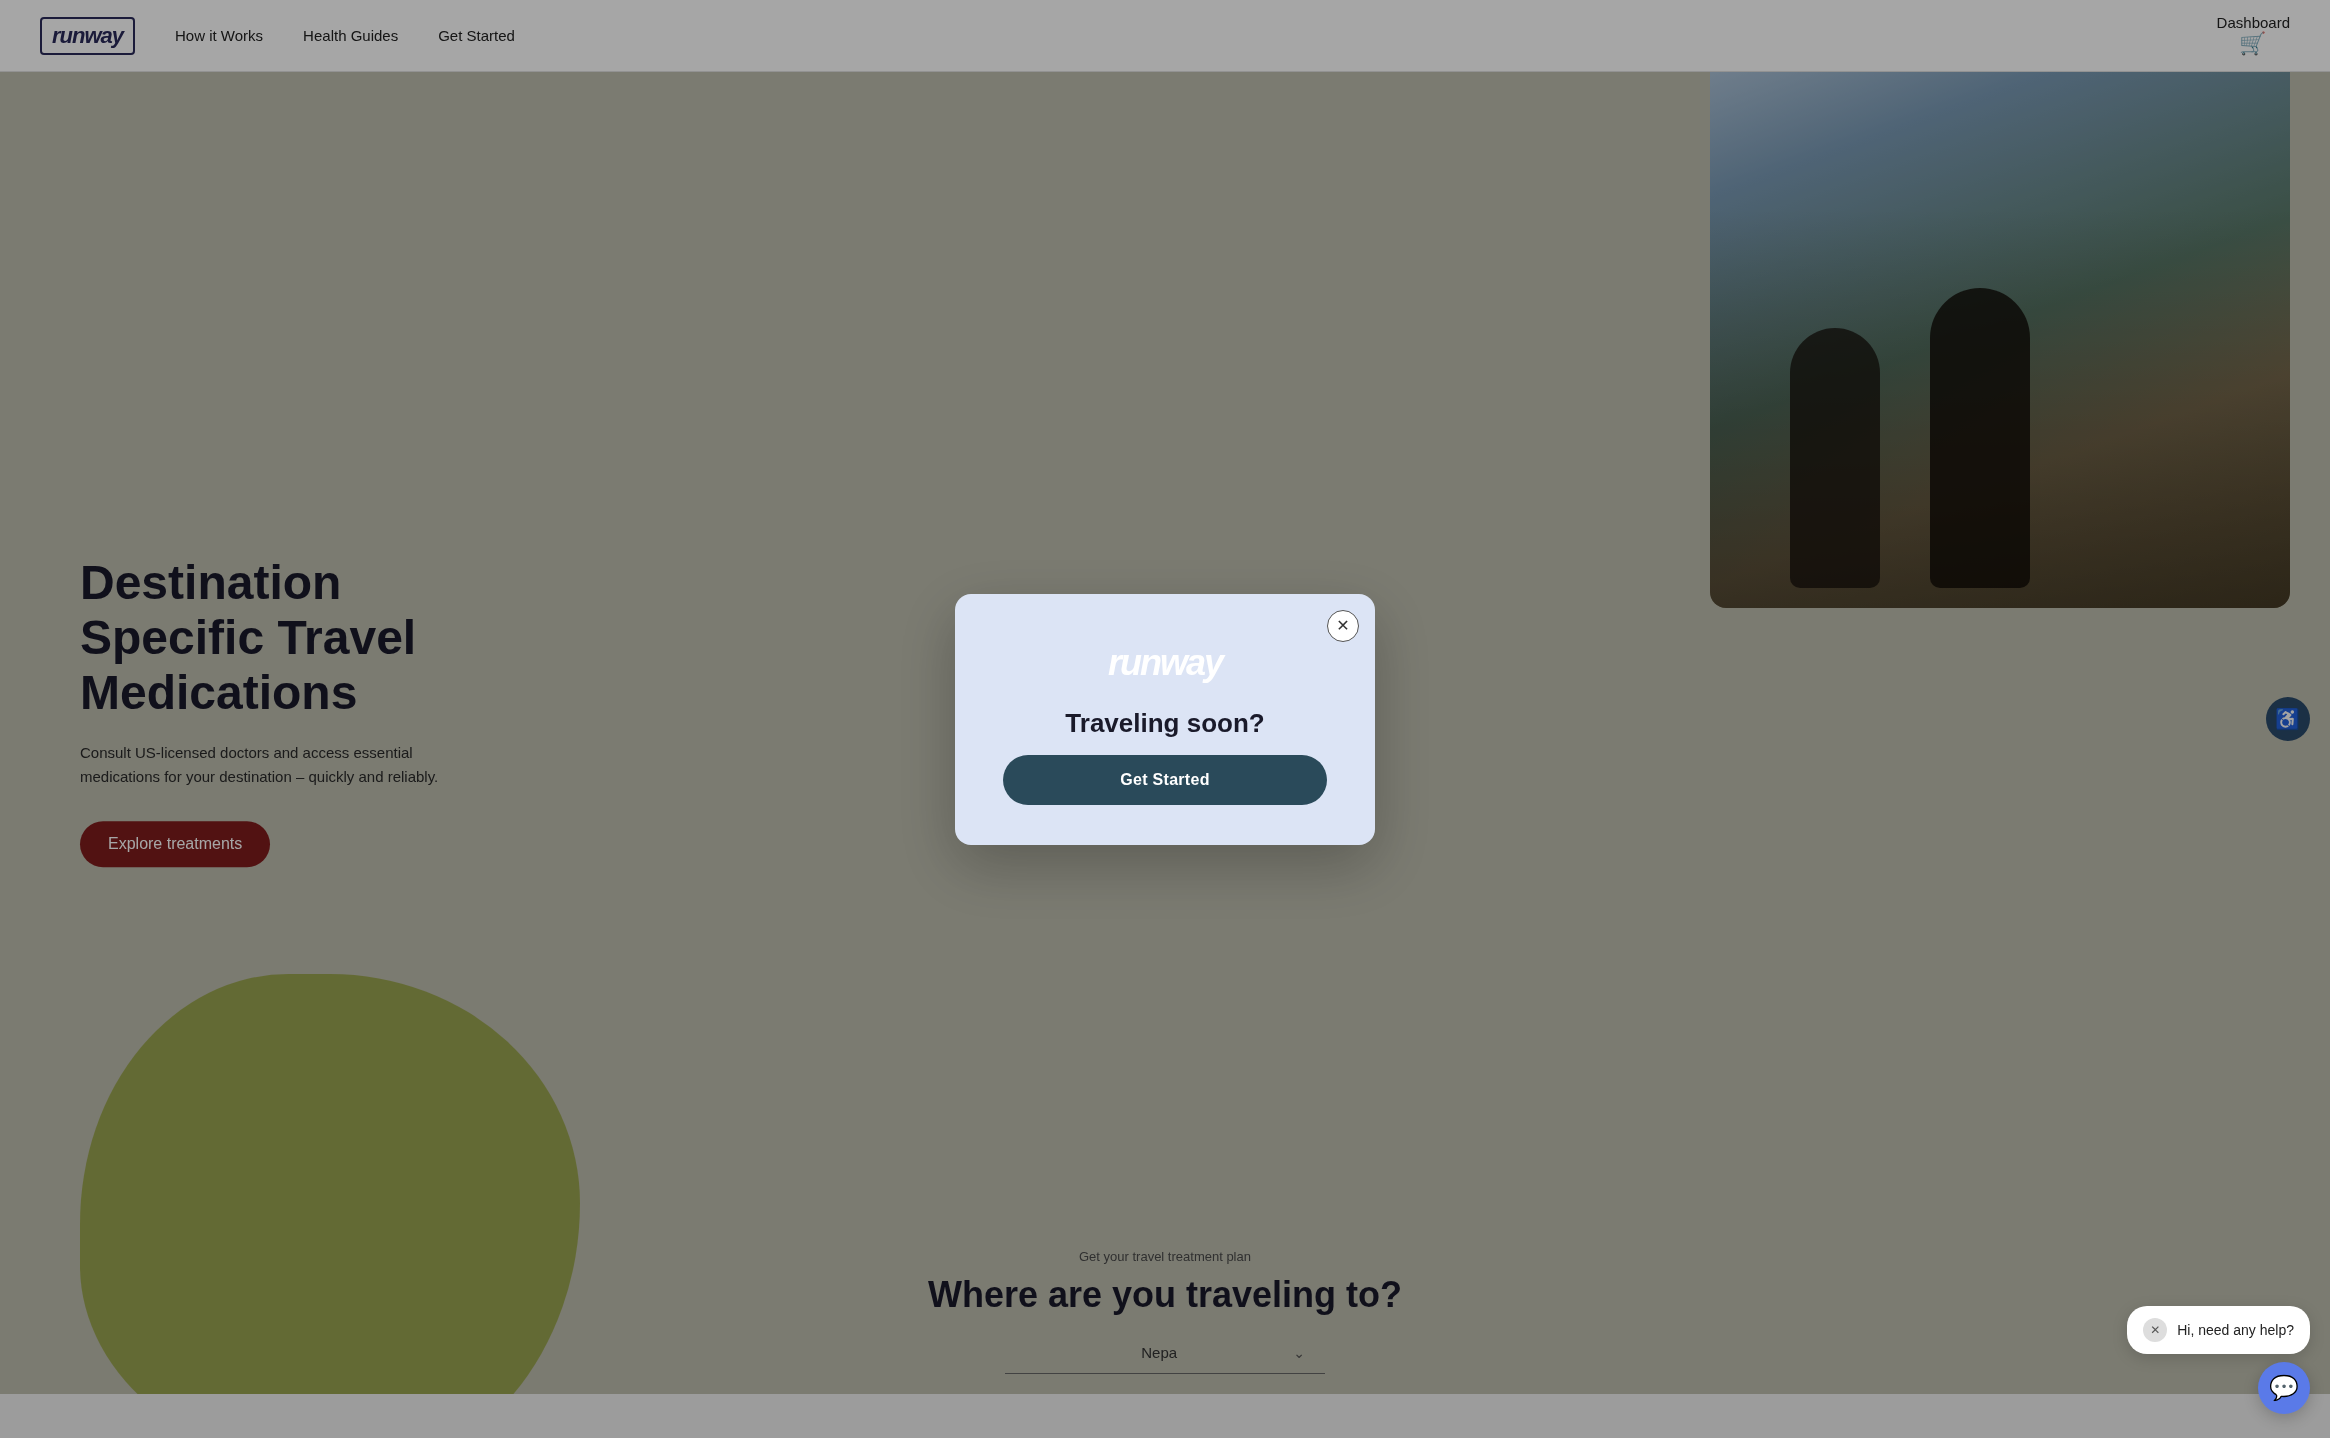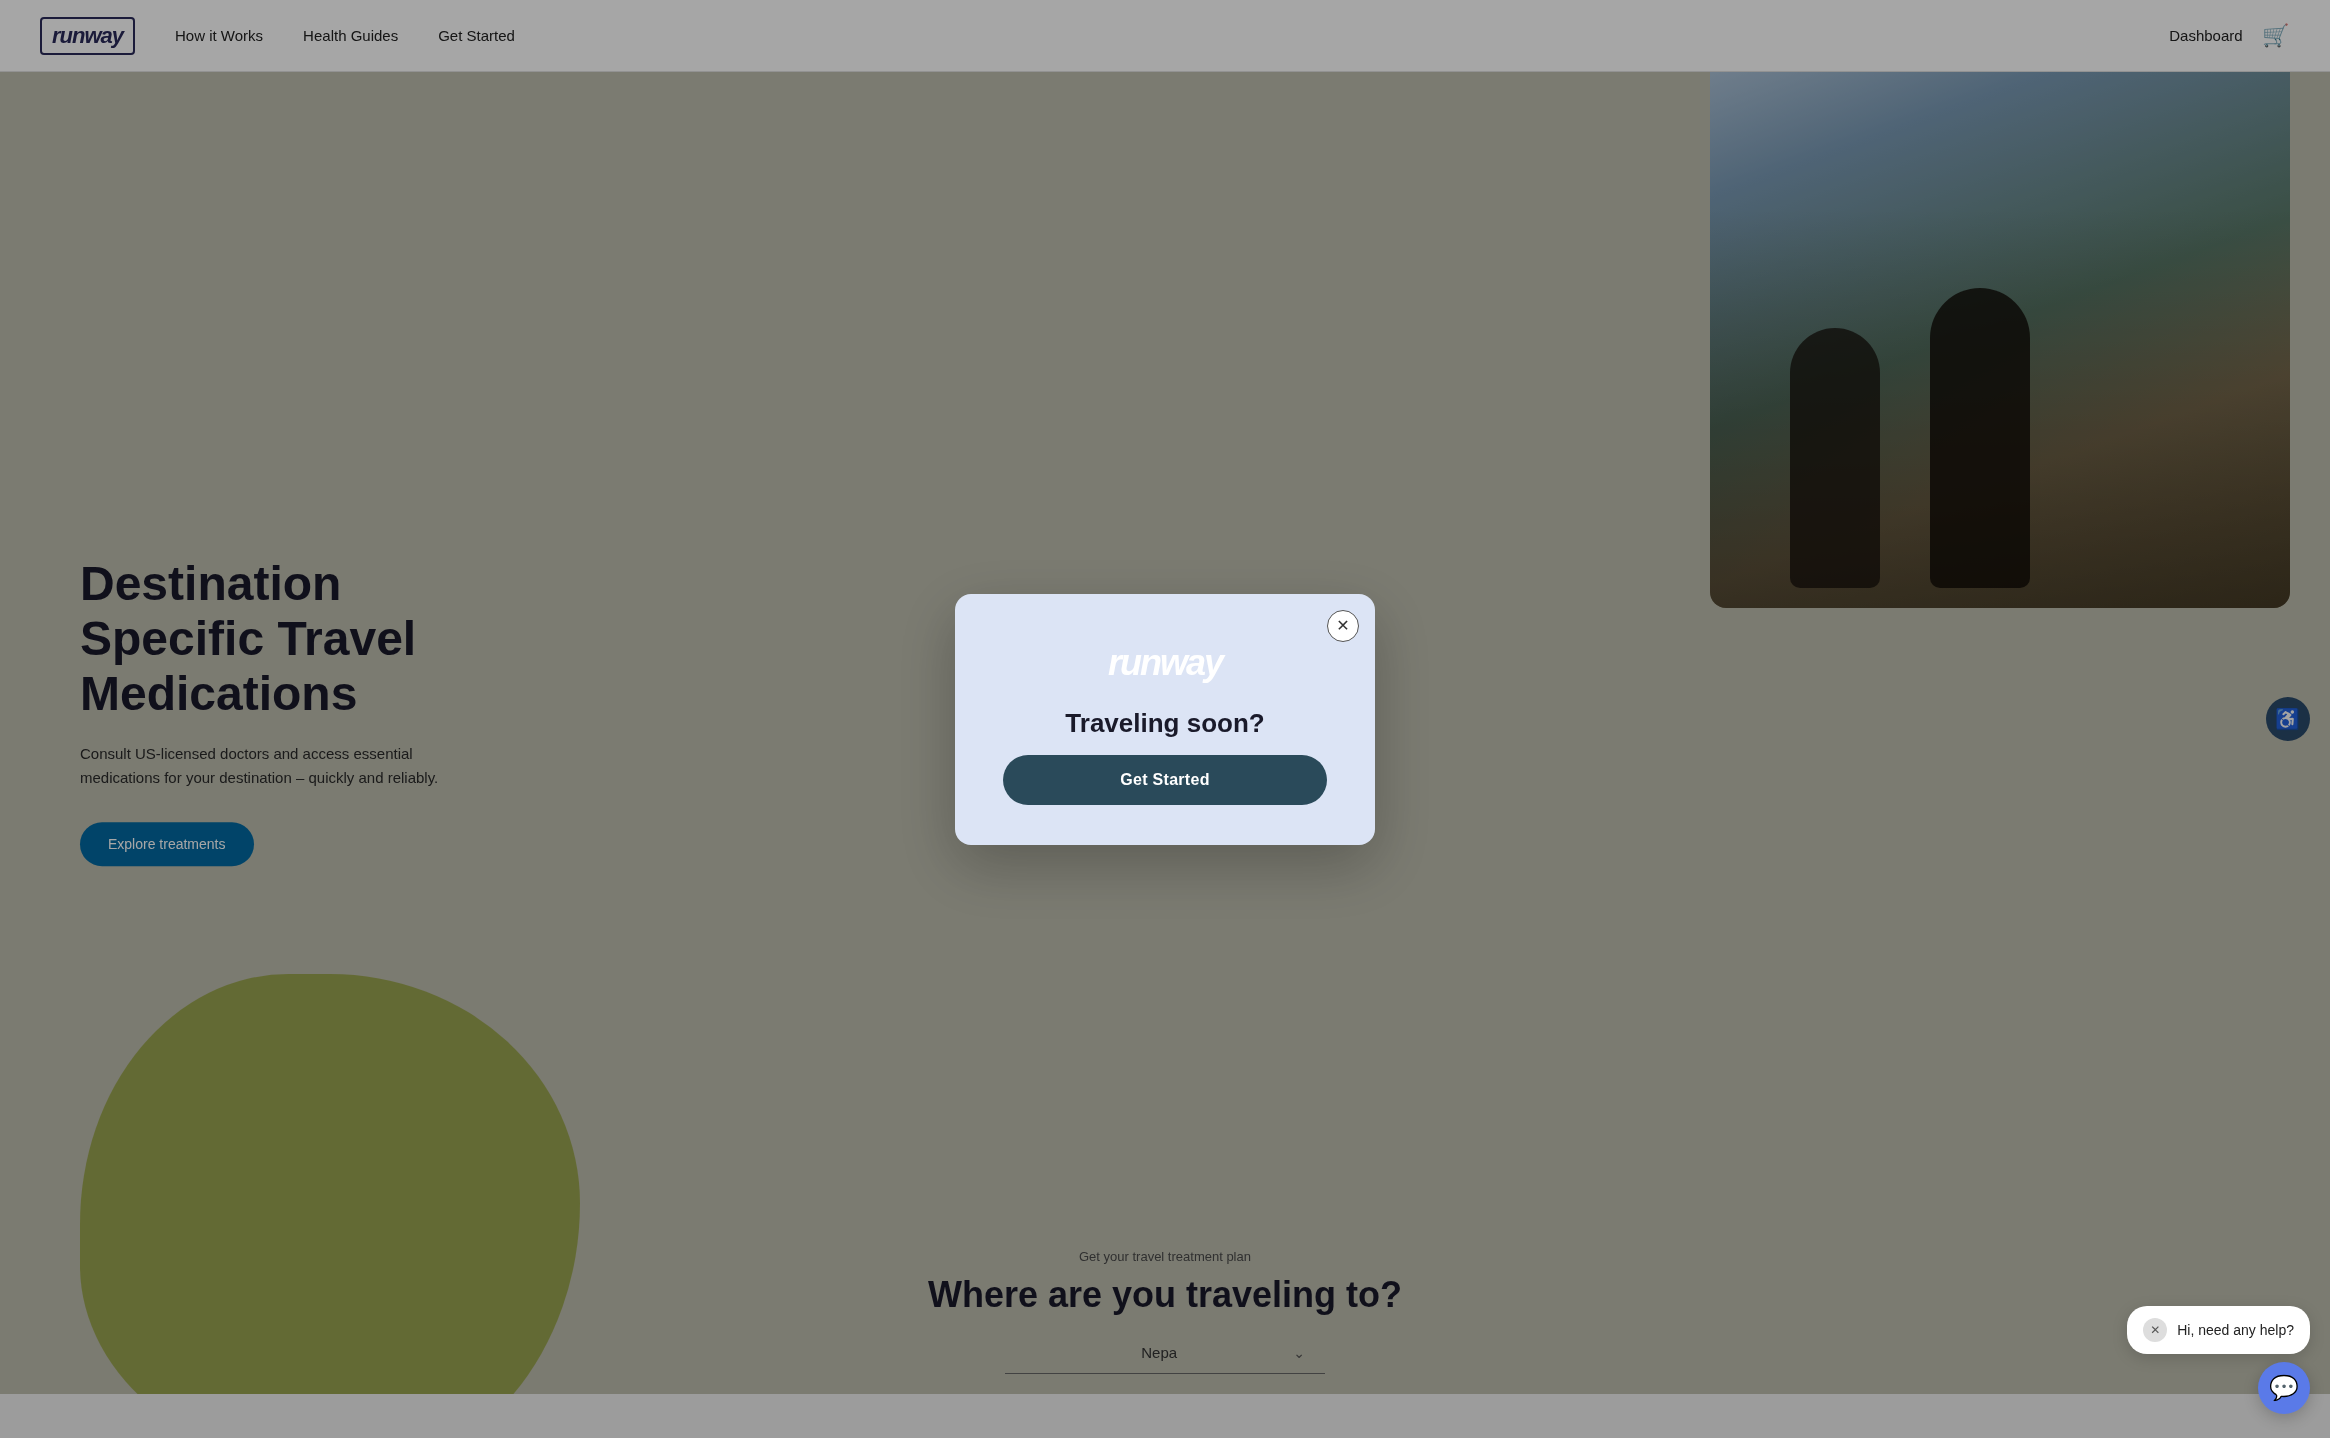--- a/index.html
+++ b/index.html
@@ -50,21 +50,21 @@
       font-size: 15px;
       color: #222;
       text-decoration: none;
       cursor: pointer;
       text-align: right;
     }
 
     .nav-right {
       display: flex;
       align-items: center;
-      gap: 20px;
+      flex-direction: column;
     }
 
     .nav-dashboard {
       font-size: 15px;
       color: #222;
       cursor: pointer;
     }
 
     .cart-icon {
       font-size: 22px;
@@ -146,26 +146,26 @@
     }
 
     .hero-subtitle {
       font-size: 15px;
       color: #2a2a2a;
       line-height: 1.6;
       margin-bottom: 32px;
     }
 
     .hero-cta {
-      background: #0369a1;
+      background: #7f1d1d;
       color: #fff;
       border: none;
       padding: 14px 28px;
       border-radius: 30px;
-      font-size: 14px;
+      font-size: 16px;
       font-weight: 500;
       cursor: pointer;
     }
 
     
     .bottom-section {
       position: absolute;
       bottom: 20px;
       left: 0;
       right: 0;

